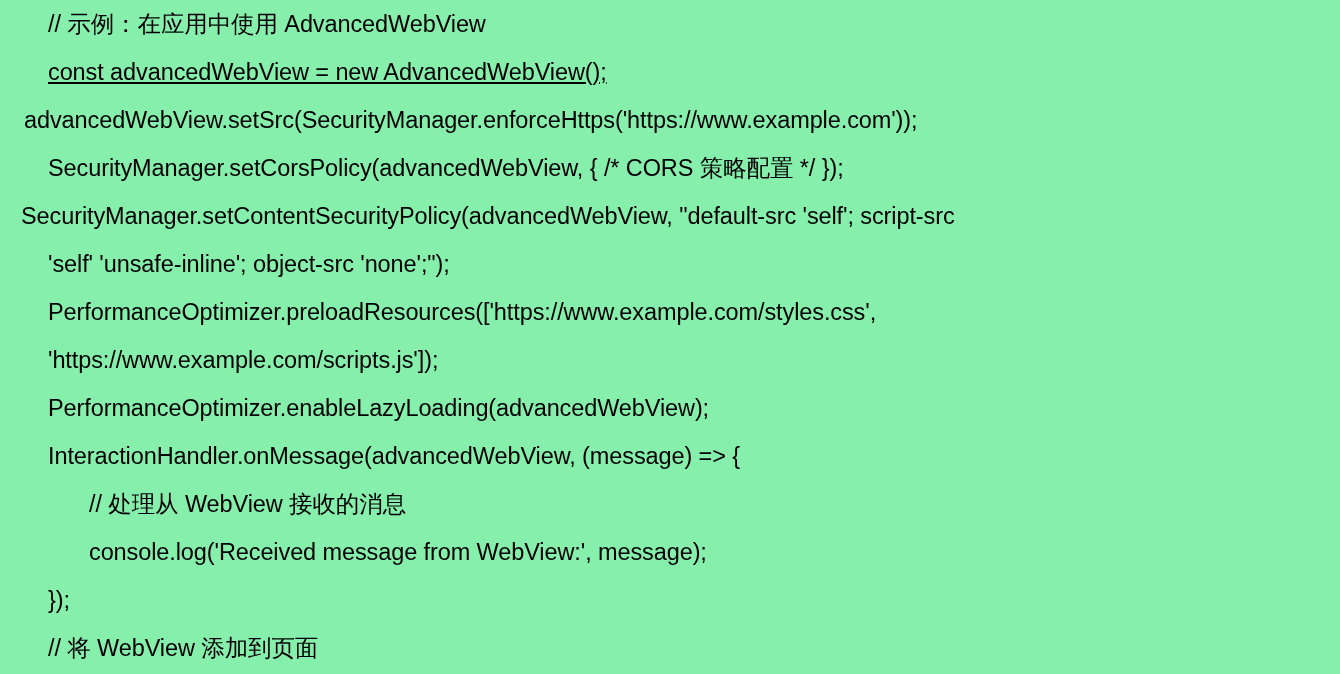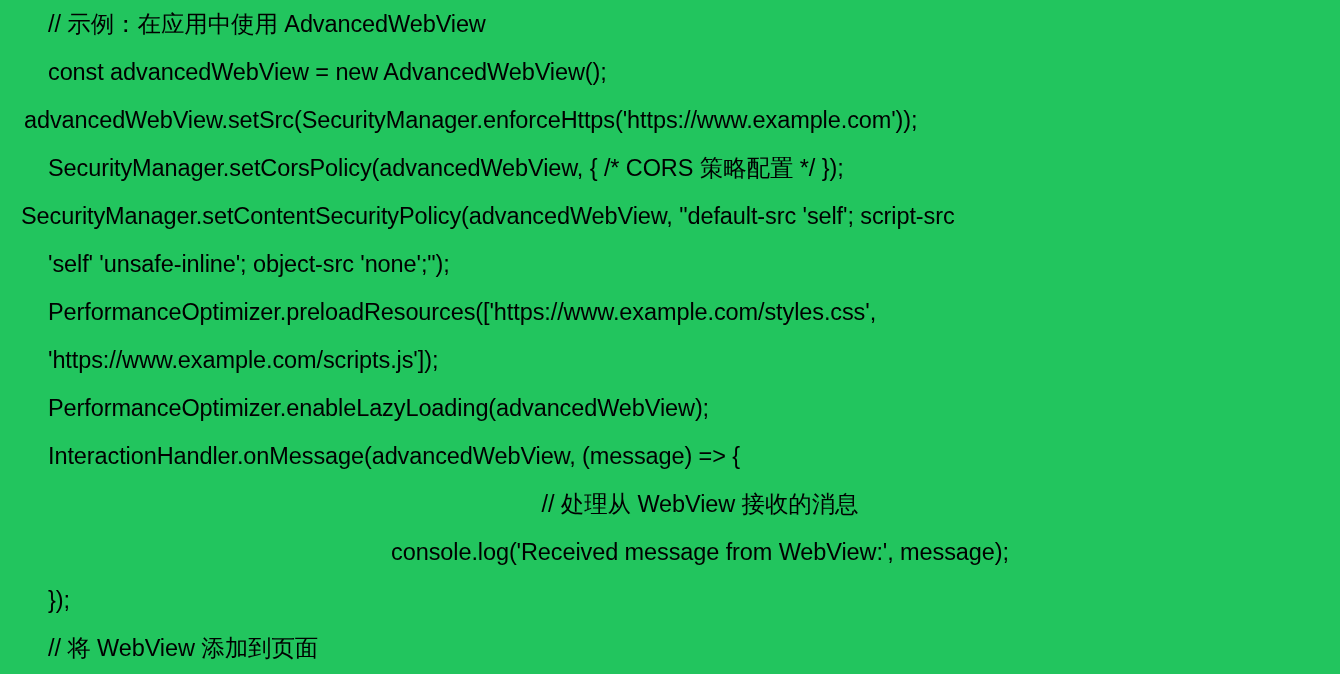--- a/index.html
+++ b/index.html
@@ -28,30 +28,29 @@
     font-size: 23.5px;
     line-height: 48px;
     height: 48px;
     white-space: pre;
     color: #000000;
     padding-left: 48px;
     letter-spacing: -0.1px;
     overflow: visible;
   }
   .code-line.indent-1 {
-    padding-left: 60px;
-    text-align: center;
+    padding-left: 89px;
   }
 </style>
 </head>
 <body>
 
-<div id="code-block" style="background: #22c55e;">
+<div id="code-block" style="background: #86efac;">
     <div class="code-line" style="color: rgb(0, 0, 0);">// 示例：在应用中使用 AdvancedWebView</div>
-    <div class="code-line" style="color: rgb(0, 0, 0);">const advancedWebView = new AdvancedWebView();</div>
+    <div class="code-line" style="color: rgb(0, 0, 0); text-decoration: underline;">const advancedWebView = new AdvancedWebView();</div>
     <div class="code-line" style="color: rgb(0, 0, 0); padding-left: 24px;">advancedWebView.setSrc(SecurityManager.enforceHttps('https://www.example.com'));</div>
     <div class="code-line" style="color: rgb(0, 0, 0);">SecurityManager.setCorsPolicy(advancedWebView, { /* CORS 策略配置 */ });</div>
     <div class="code-line" style="color: rgb(0, 0, 0); padding-left: 21px;">SecurityManager.setContentSecurityPolicy(advancedWebView, "default-src 'self'; script-src</div>
     <div class="code-line" style="color: rgb(0, 0, 0);">'self' 'unsafe-inline'; object-src 'none';");</div>
     <div class="code-line" style="color: rgb(0, 0, 0);">PerformanceOptimizer.preloadResources(['https://www.example.com/styles.css',</div>
     <div class="code-line" style="color: rgb(0, 0, 0);">'https://www.example.com/scripts.js']);</div>
     <div class="code-line" style="color: rgb(0, 0, 0);">PerformanceOptimizer.enableLazyLoading(advancedWebView);</div>
     <div class="code-line" style="color: rgb(0, 0, 0);">InteractionHandler.onMessage(advancedWebView, (message) =&gt; {</div>
     <div class="code-line indent-1" style="color: rgb(0, 0, 0);">// 处理从 WebView 接收的消息</div>
     <div class="code-line indent-1" style="color: rgb(0, 0, 0);">console.log('Received message from WebView:', message);</div>

